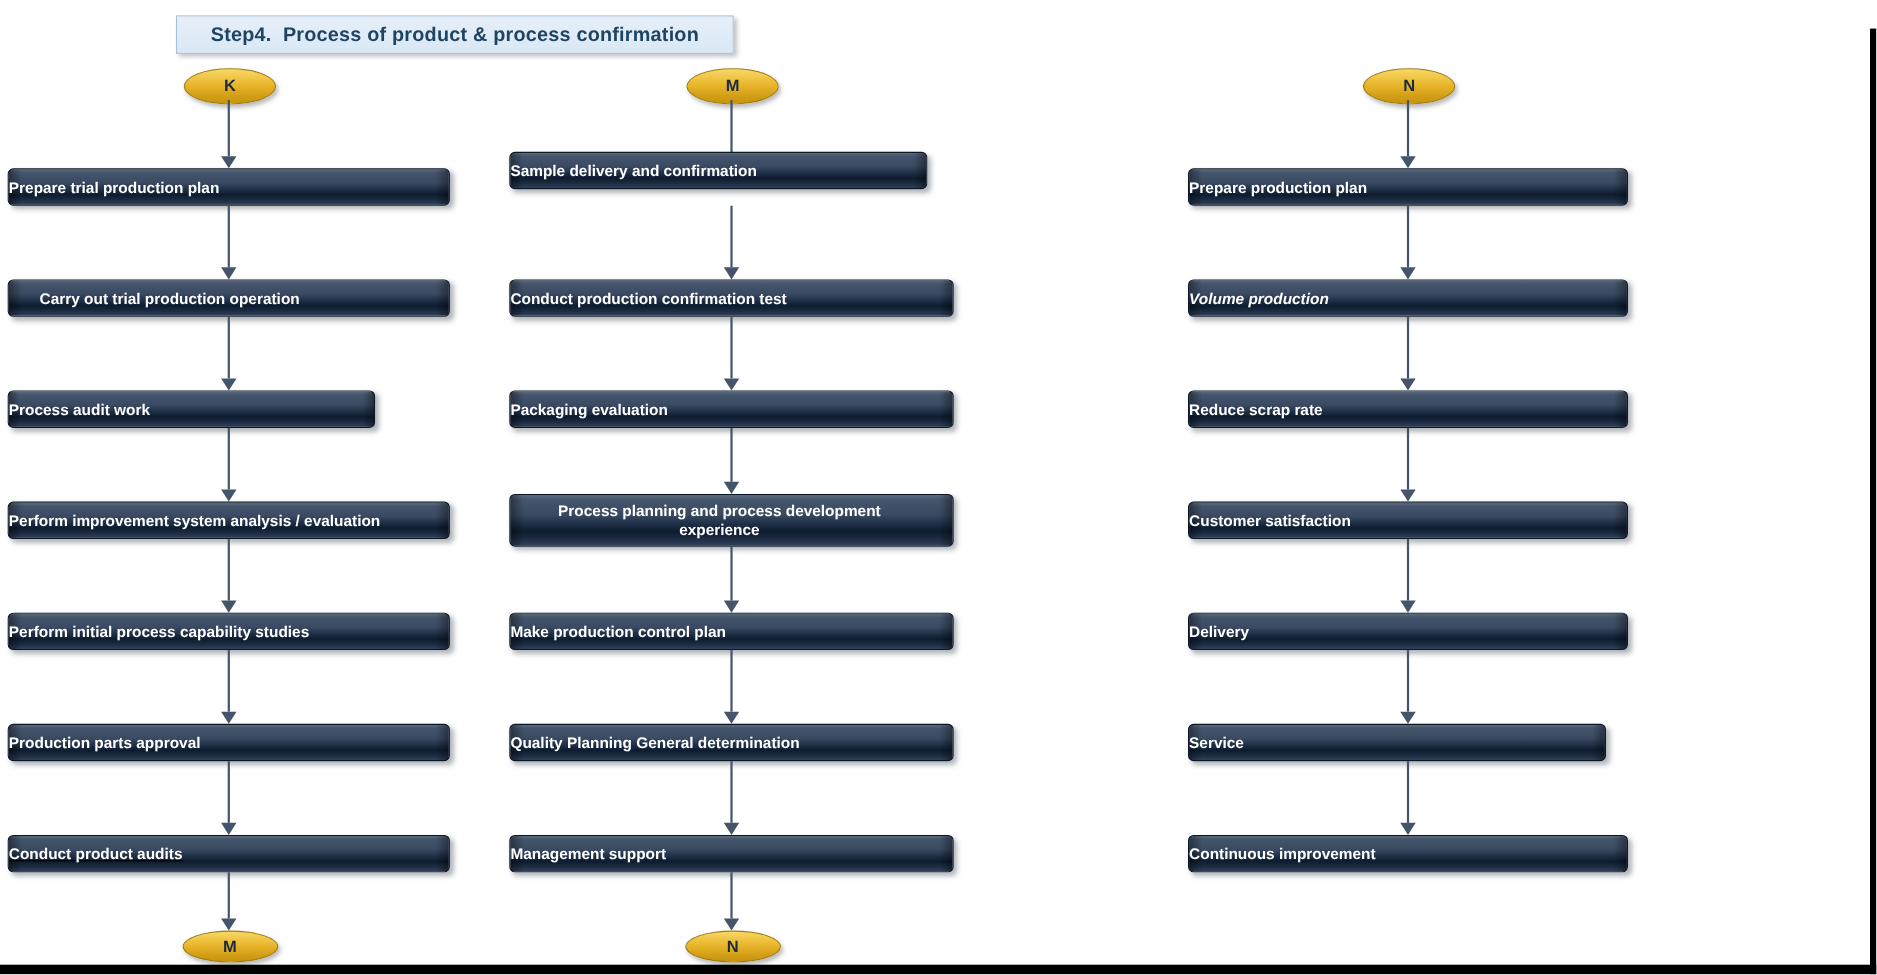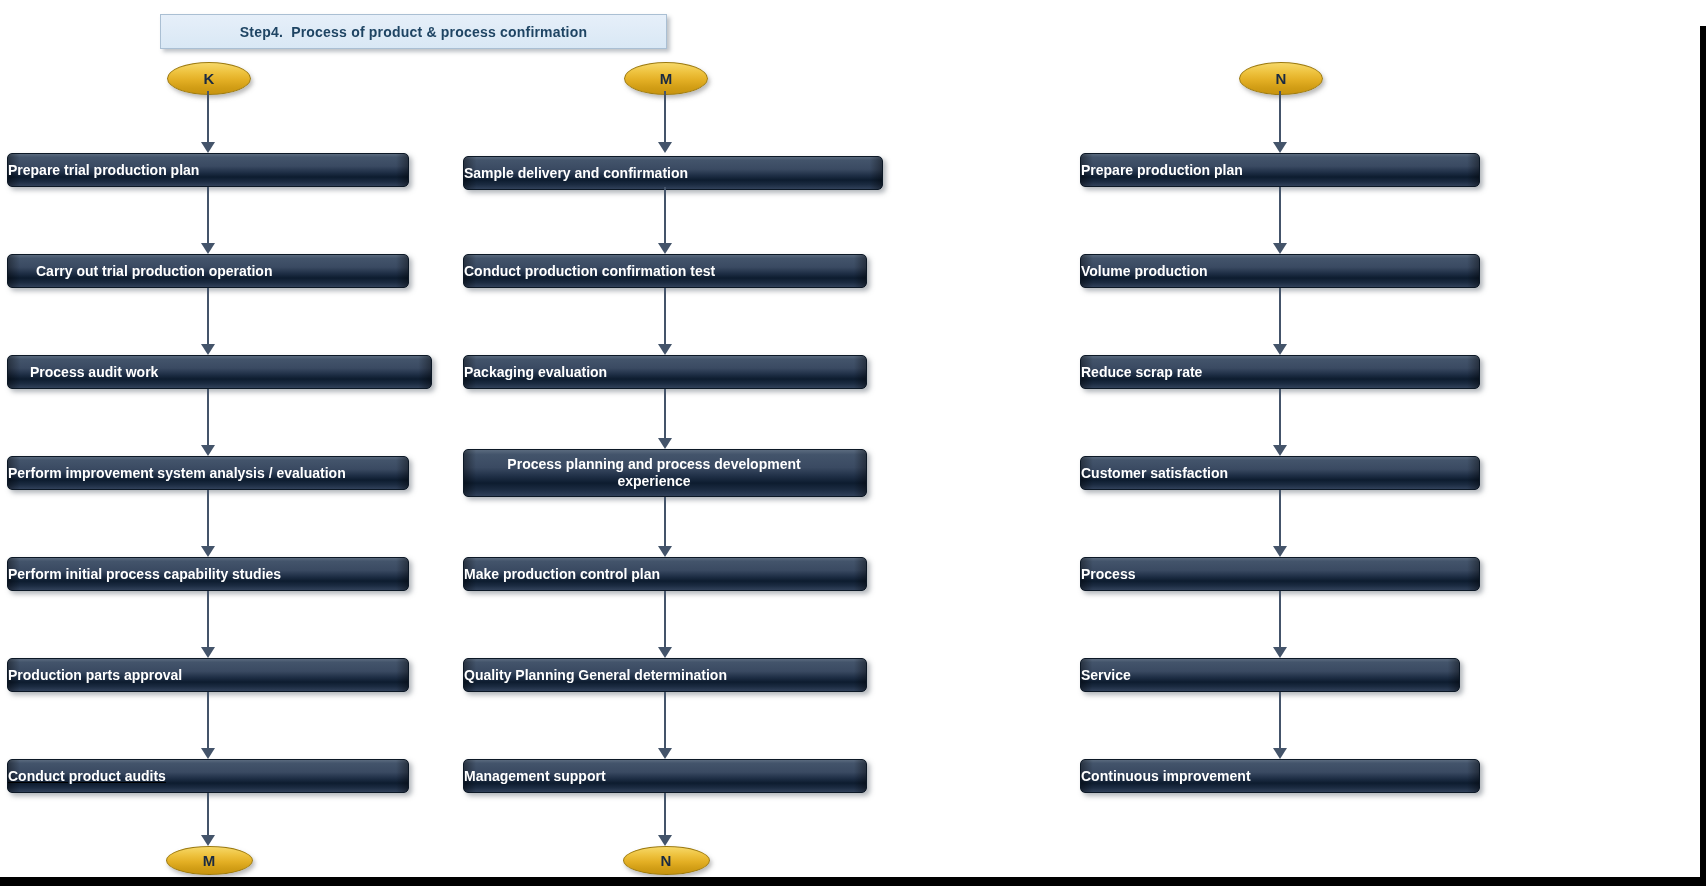--- a/index.html
+++ b/index.html
@@ -15,21 +15,21 @@
     position:absolute;
     top:14px;height:33px;
     background:linear-gradient(180deg,#e6eff9 0%,#d9e8f5 100%);
     border:1px solid #aabfd3;
     box-shadow:3px 3px 4px rgba(110,120,130,0.45);
     display:flex;align-items:center;justify-content:center;
   }
   .step-header--s4{left:160px;width:505px;}
   .step-header--s5{left:985px;width:560px;}
   .step-header .hl{
-    color:#1e4463;font-size:14px;font-weight:bold;
+    color:#1e4463;font-size:18px;font-weight:bold;
     white-space:pre;letter-spacing:0.2px;
   }
   
   .bar{
     position:absolute;height:34px;
     border-radius:5px;
     background:
       linear-gradient(90deg,rgba(0,0,0,0.38) 0%,rgba(0,0,0,0) 3%,rgba(0,0,0,0) 97%,rgba(0,0,0,0.38) 100%),
       linear-gradient(180deg,#5a6a7e 0%,#43546b 10%,#3a4a62 38%,#1e2e45 58%,#0d1c2f 72%,#1b2b41 86%,#31415a 100%);
     border:1px solid #0c1826;
@@ -84,21 +84,21 @@
       <div class="bar" style="left: 7px; top: 153px; width: 402px;">
         <span>Prepare trial production plan</span>
       </div>
       <div class="arrow-line" style="left: 207px; top: 187px; height: 56px;"></div>
       <div class="arrow-head" style="left: 201px; top: 243px;"></div>
       <div class="bar" style="left: 7px; top: 254px; width: 402px; padding-left: 28px;">
         <span>Carry out trial production operation</span>
       </div>
       <div class="arrow-line" style="left: 207px; top: 288px; height: 56px;"></div>
       <div class="arrow-head" style="left: 201px; top: 344px;"></div>
-      <div class="bar" style="left: 7px; top: 355px; width: 425px; padding-left: 22px;">
+      <div class="bar" style="left: 7px; top: 355px; width: 334px;">
         <span>Process audit work</span>
       </div>
       <div class="arrow-line" style="left: 207px; top: 389px; height: 56px;"></div>
       <div class="arrow-head" style="left: 201px; top: 445px;"></div>
       <div class="bar" style="left: 7px; top: 456px; width: 402px;">
         <span>Perform improvement system analysis / evaluation</span>
       </div>
       <div class="arrow-line" style="left: 207px; top: 490px; height: 56px;"></div>
       <div class="arrow-head" style="left: 201px; top: 546px;"></div>
       <div class="bar" style="left: 7px; top: 557px; width: 402px;">
@@ -117,21 +117,21 @@
       <div class="arrow-line" style="left: 207px; top: 793px; height: 41.5px;"></div>
       <div class="arrow-head" style="left: 201px; top: 834.5px;"></div>
       <div class="oval" style="left: 165.5px; top: 845.5px; width: 85px; height: 27px;">
         <span>M</span>
       </div>
       <div class="oval" style="left: 624px; top: 61.5px; width: 82px; height: 31px;">
         <span>M</span>
       </div>
       <div class="arrow-line" style="left: 664px; top: 90.5px; height: 51.5px;"></div>
       <div class="arrow-head" style="left: 658px; top: 142px;"></div>
-      <div class="bar" style="left: 463px; top: 156px; width: 420px;">
+      <div class="bar" style="left: 463px; top: 138px; width: 380px;">
         <span>Sample delivery and confirmation</span>
       </div>
       <div class="arrow-line" style="left: 664px; top: 187px; height: 56px;"></div>
       <div class="arrow-head" style="left: 658px; top: 243px;"></div>
       <div class="bar" style="left: 463px; top: 254px; width: 404px;">
         <span>Conduct production confirmation test</span>
       </div>
       <div class="arrow-line" style="left: 664px; top: 288px; height: 56px;"></div>
       <div class="arrow-head" style="left: 658px; top: 344px;"></div>
       <div class="bar" style="left: 463px; top: 355px; width: 404px;">
@@ -165,37 +165,37 @@
       <div class="oval" style="left: 1239px; top: 61.5px; width: 82px; height: 31px;">
         <span>N</span>
       </div>
       <div class="arrow-line" style="left: 1279px; top: 90.5px; height: 51.5px;"></div>
       <div class="arrow-head" style="left: 1273px; top: 142px;"></div>
       <div class="bar" style="left: 1080px; top: 153px; width: 400px;">
         <span>Prepare production plan</span>
       </div>
       <div class="arrow-line" style="left: 1279px; top: 187px; height: 56px;"></div>
       <div class="arrow-head" style="left: 1273px; top: 243px;"></div>
-      <div class="bar" style="left: 1080px; top: 254px; width: 400px;">
+      <div class="bar" style="left: 1080px; top: 254px; width: 400px; font-style: italic;">
         <span>Volume production</span>
       </div>
       <div class="arrow-line" style="left: 1279px; top: 288px; height: 56px;"></div>
       <div class="arrow-head" style="left: 1273px; top: 344px;"></div>
       <div class="bar" style="left: 1080px; top: 355px; width: 400px;">
         <span>Reduce scrap rate</span>
       </div>
       <div class="arrow-line" style="left: 1279px; top: 389px; height: 56px;"></div>
       <div class="arrow-head" style="left: 1273px; top: 445px;"></div>
       <div class="bar" style="left: 1080px; top: 456px; width: 400px;">
         <span>Customer satisfaction</span>
       </div>
       <div class="arrow-line" style="left: 1279px; top: 490px; height: 56px;"></div>
       <div class="arrow-head" style="left: 1273px; top: 546px;"></div>
       <div class="bar" style="left: 1080px; top: 557px; width: 400px;">
-        <span>Process</span>
+        <span>Delivery</span>
       </div>
       <div class="arrow-line" style="left: 1279px; top: 591px; height: 56px;"></div>
       <div class="arrow-head" style="left: 1273px; top: 647px;"></div>
       <div class="bar" style="left: 1080px; top: 658px; width: 380px;">
         <span>Service</span>
       </div>
       <div class="arrow-line" style="left: 1279px; top: 692px; height: 56px;"></div>
       <div class="arrow-head" style="left: 1273px; top: 748px;"></div>
       <div class="bar" style="left: 1080px; top: 759px; width: 400px;">
         <span>Continuous improvement</span>

